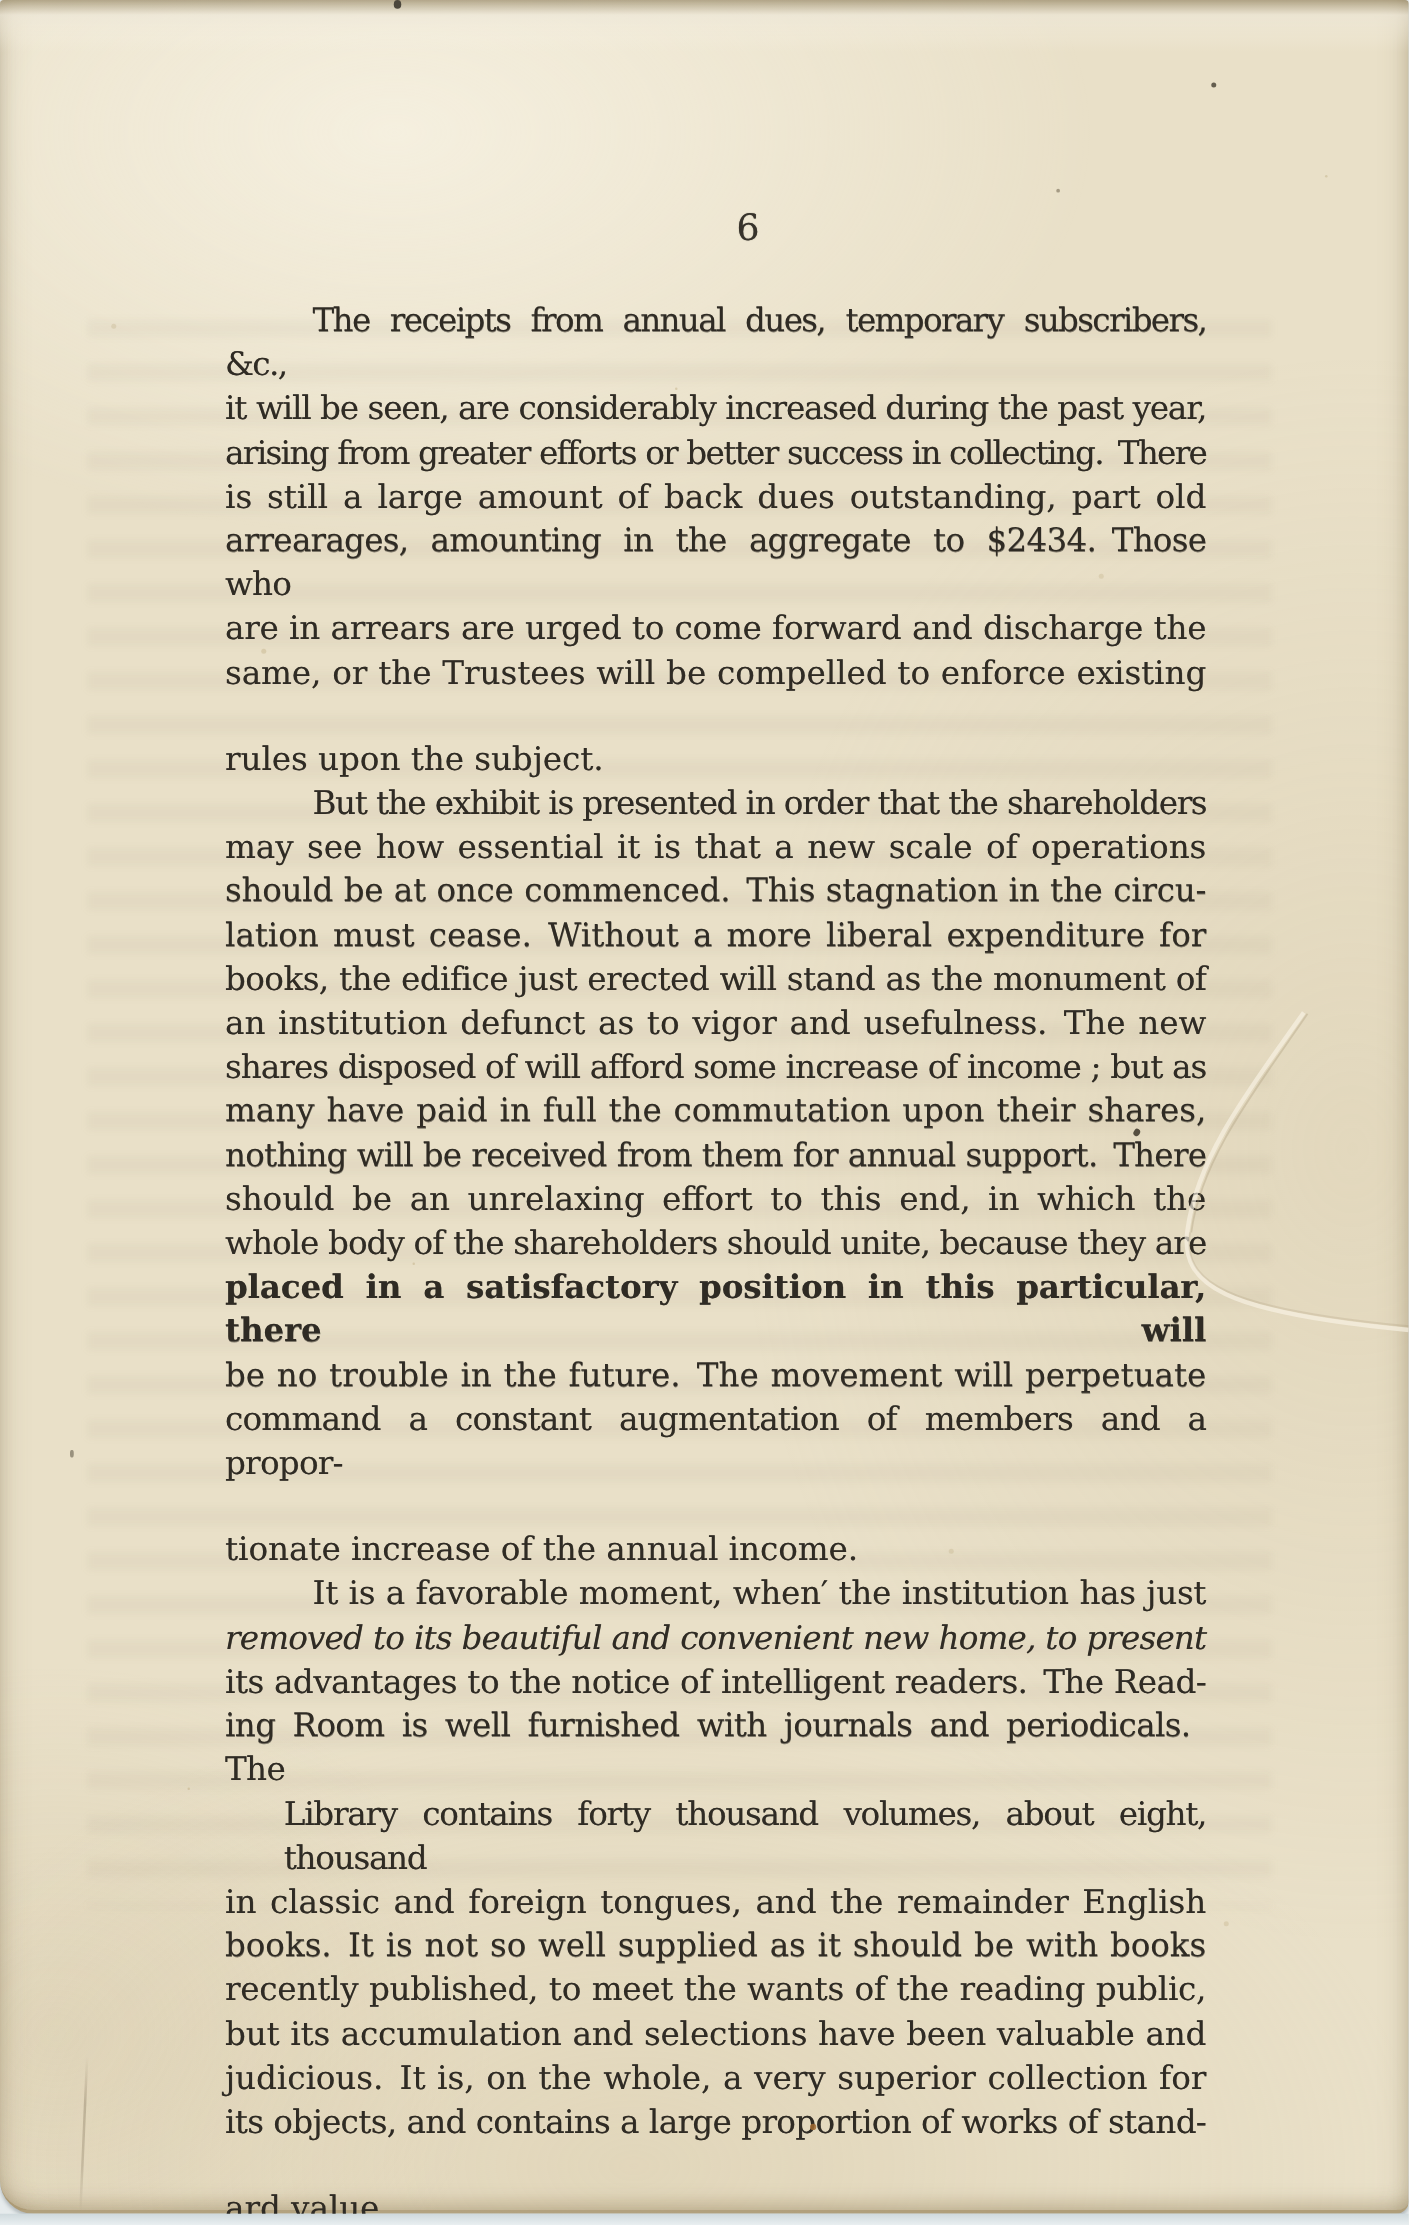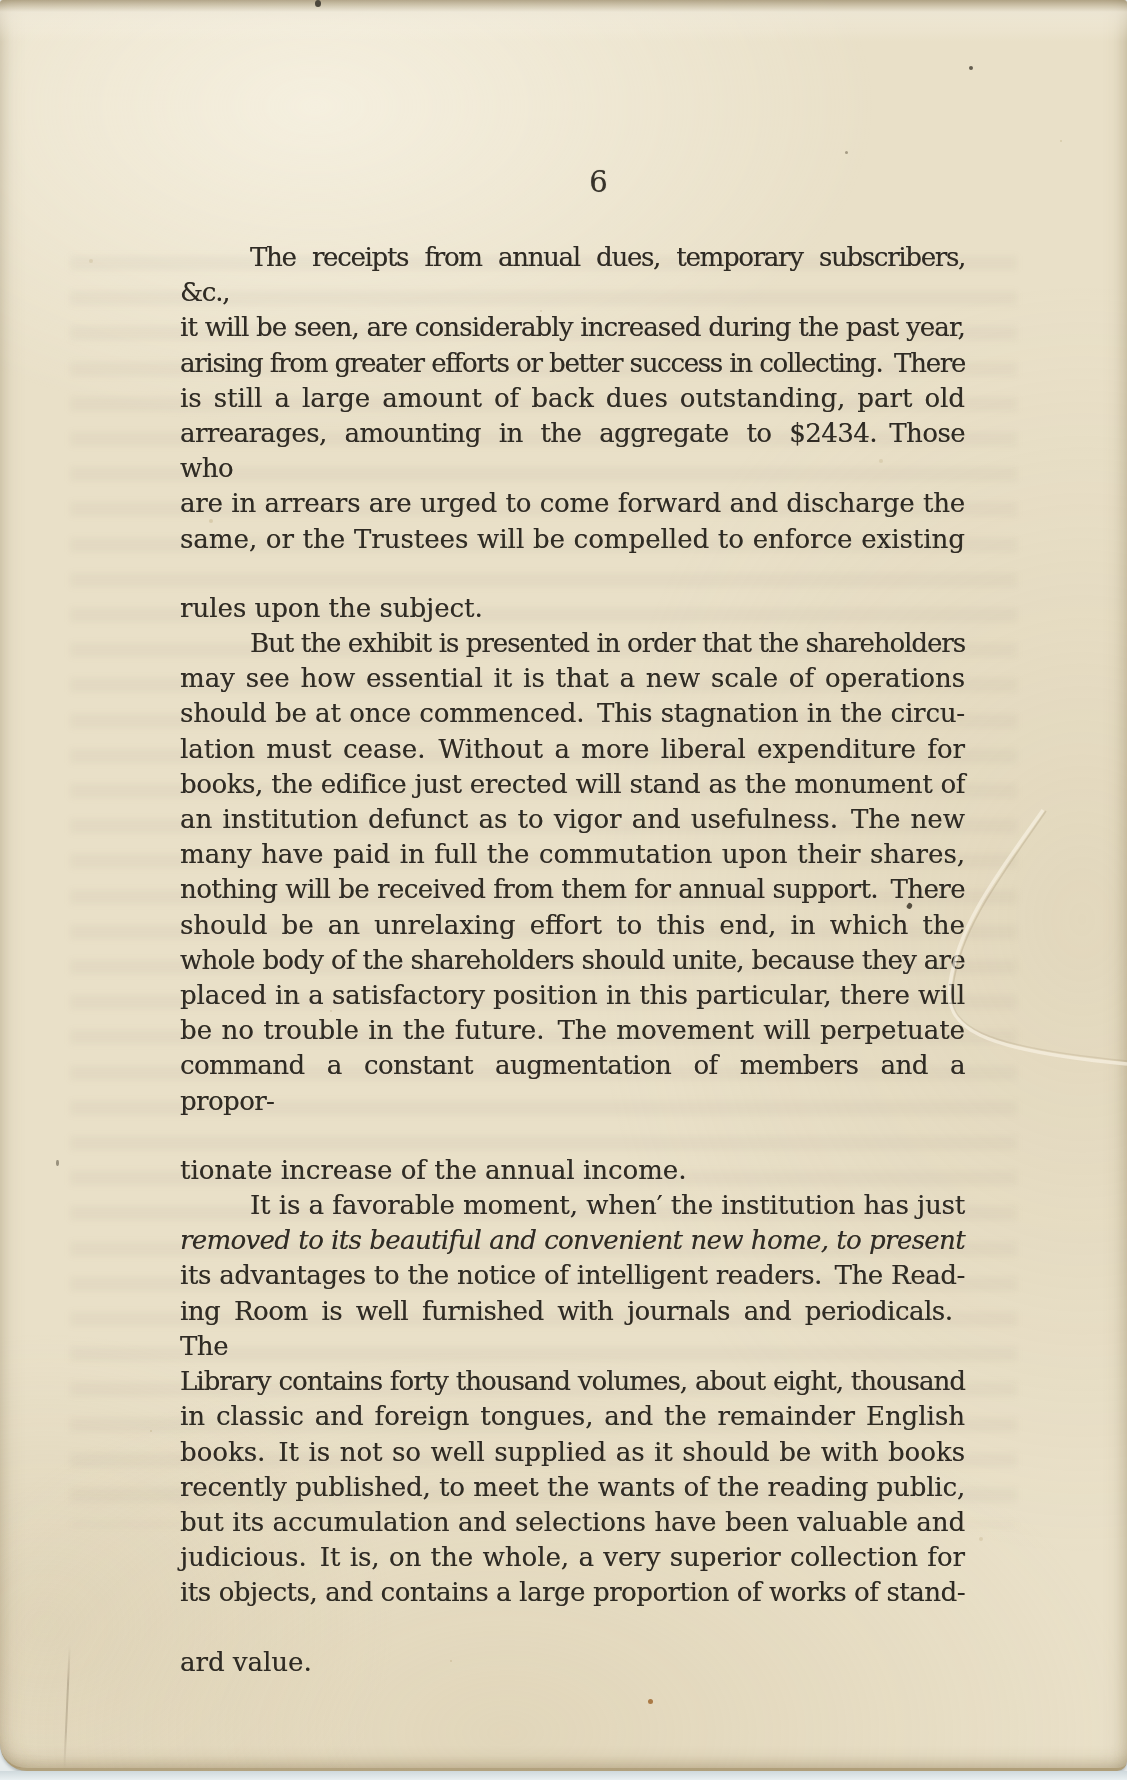--- a/index.html
+++ b/index.html
@@ -143,35 +143,36 @@
           <div class="line">same, or the Trustees will be compelled to enforce existing</div>
           <div class="line para-end">rules upon the subject.</div>
         </div>
         <div class="paragraph">
           <div class="line para-start" style="letter-spacing: -1.04px;">But the exhibit is presented in order that the shareholders</div>
           <div class="line">may see how essential it is that a new scale of operations</div>
           <div class="line" style="letter-spacing: -0.16px;">should be at once commenced. This stagnation in the circu-</div>
           <div class="line">lation must cease. Without a more liberal expenditure for</div>
           <div class="line" style="letter-spacing: -0.4px;">books, the edifice just erected will stand as the monument of</div>
           <div class="line">an institution defunct as to vigor and usefulness. The new</div>
+          <div class="line" style="letter-spacing: -0.72px;">shares disposed of will afford some increase of income ; but as</div>
           <div class="line">many have paid in full the commutation upon their shares,</div>
           <div class="line" style="letter-spacing: -0.56px;">nothing will be received from them for annual support. There</div>
           <div class="line">should be an unrelaxing effort to this end, in which the</div>
           <div class="line" style="letter-spacing: -0.72px;">whole body of the shareholders should unite, because they are</div>
-          <div class="line" style="letter-spacing: -0.08px;">placed in a satisfactory position in this particular, there will</div>
+          <div class="line" style="letter-spacing: -0.08px; font-weight: bold;">placed in a satisfactory position in this particular, there will</div>
           <div class="line">be no trouble in the future. The movement will perpetuate</div>
           <div class="line" style="letter-spacing: -0.56px;">command a constant augmentation of members and a propor-</div>
           <div class="line para-end">tionate increase of the annual income.</div>
         </div>
         <div class="paragraph">
           <div class="line para-start" style="letter-spacing: -0.16px;">It is a favorable moment, when′ the institution has just</div>
           <div class="line" style="letter-spacing: -0.64px; font-style: italic;">removed to its beautiful and convenient new home, to present</div>
           <div class="line" style="letter-spacing: -0.4px;">its advantages to the notice of intelligent readers. The Read-</div>
           <div class="line" style="letter-spacing: -0.48px;">ing Room is well furnished with journals and periodicals. The</div>
-          <div class="line" style="letter-spacing: -0.96px;">Library contains forty thousand volumes, about eight, thousand</div>
+          <div class="line" style="letter-spacing: -0.96px; margin-left: 47px;">Library contains forty thousand volumes, about eight, thousand</div>
           <div class="line">in classic and foreign tongues, and the remainder English</div>
           <div class="line">books. It is not so well supplied as it should be with books</div>
           <div class="line" style="letter-spacing: -0.16px;">recently published, to meet the wants of the reading public,</div>
           <div class="line" style="letter-spacing: -0.08px;">but its accumulation and selections have been valuable and</div>
           <div class="line">judicious. It is, on the whole, a very superior collection for</div>
           <div class="line" style="letter-spacing: -0.48px;">its objects, and contains a large proportion of works of stand-</div>
           <div class="line para-end">ard value.</div>
         </div>
       </div>
 

